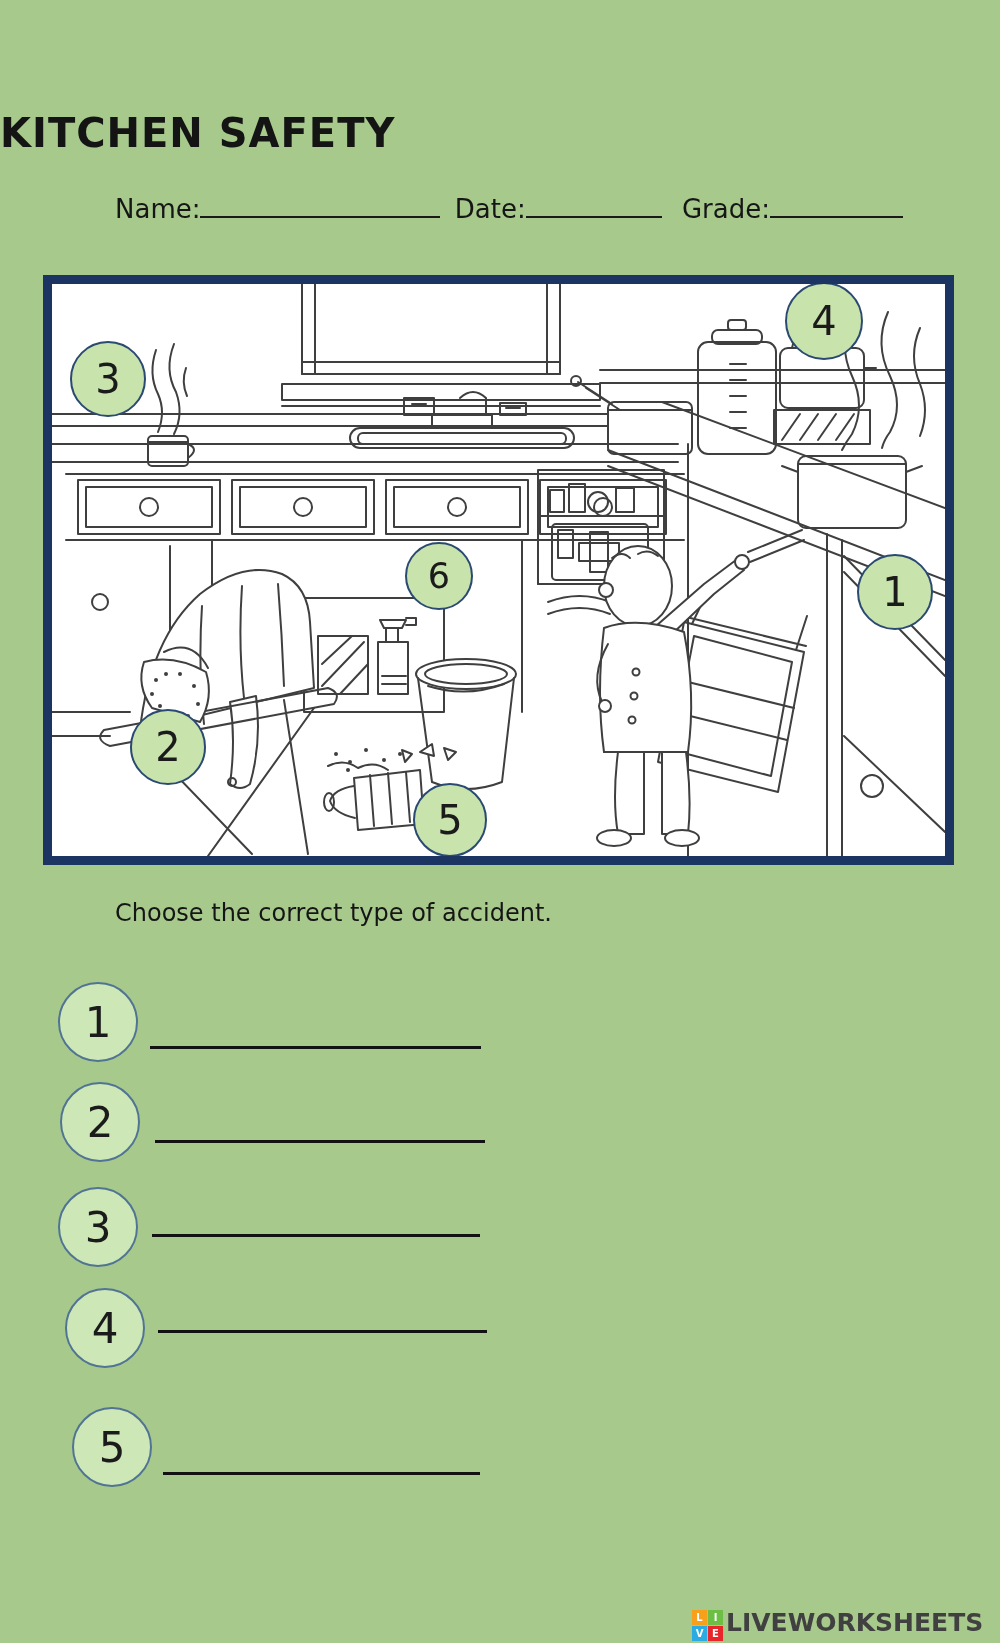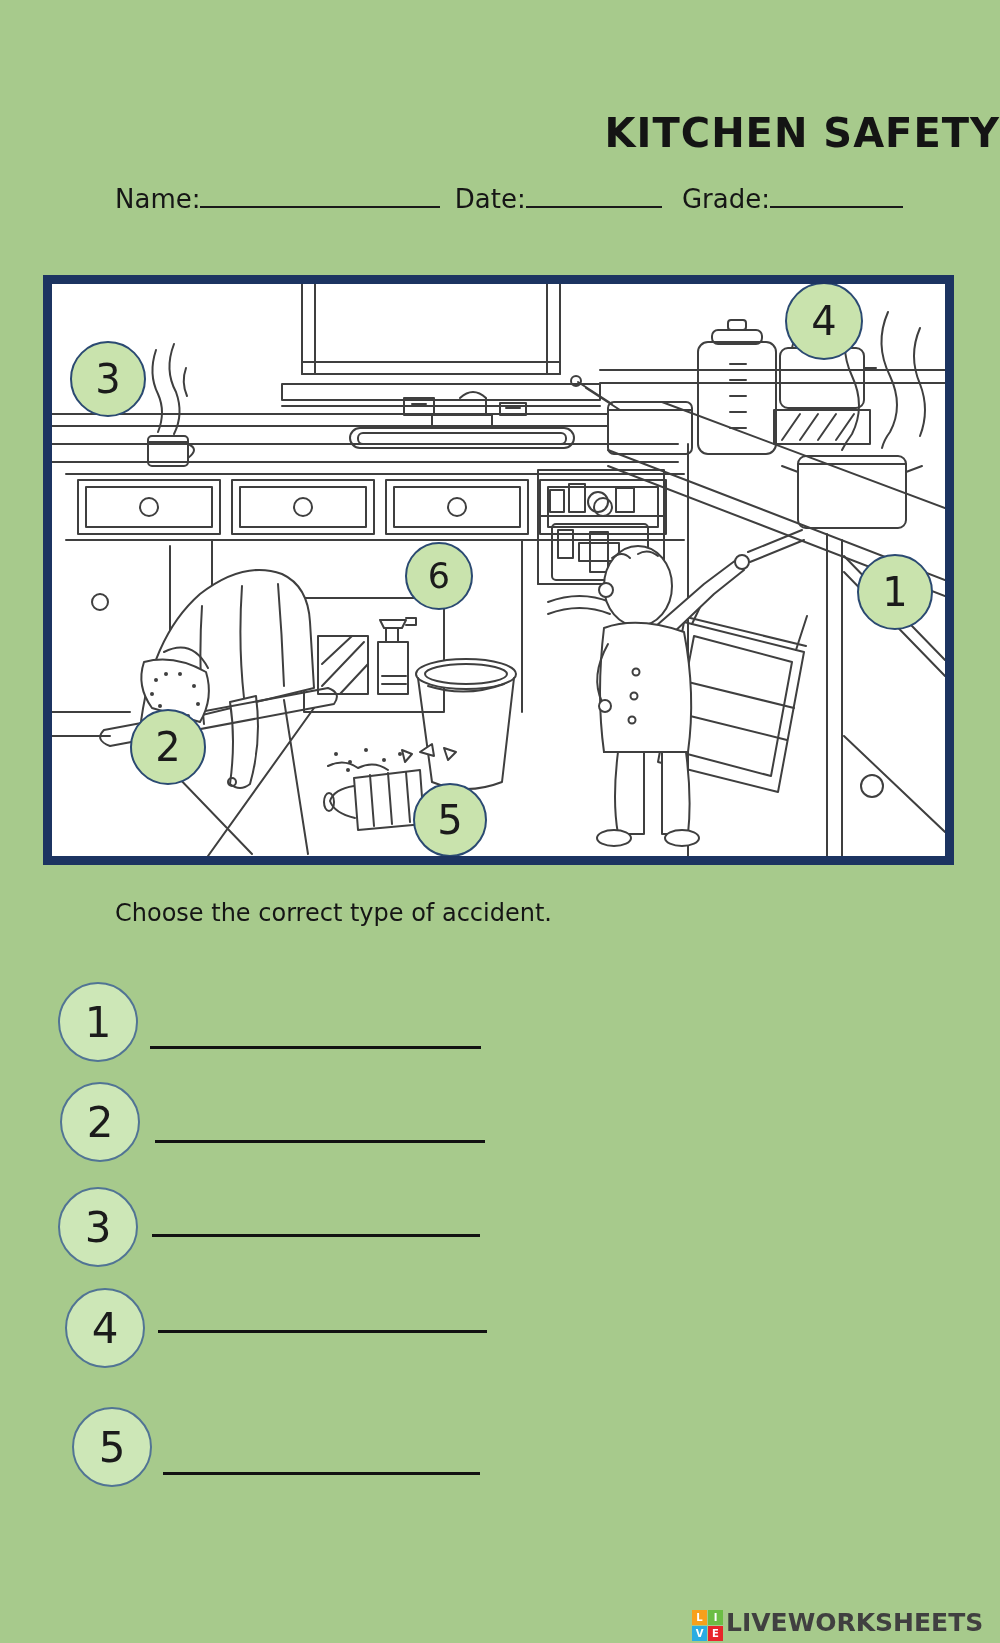--- a/index.html
+++ b/index.html
@@ -5,25 +5,25 @@
   html,body{margin:0;padding:0;}
   body{
     width:1000px;height:1643px;position:relative;
     background:#a7ca8c;
     font-family:"DejaVu Sans",sans-serif;
     color:#161616;
     overflow:hidden;
   }
   .title{
     position:absolute;left:0;top:110px;width:1000px;
-    text-align:right;font-size:40px;font-weight:bold;
+    text-align:left;font-size:40px;font-weight:bold;
     letter-spacing:1px;color:#141414;
   }
   .header-row{
-    position:absolute;left:115px;top:180px;font-size:26px;white-space:nowrap;
+    position:absolute;left:115px;top:190px;font-size:26px;white-space:nowrap;
   }
   .blank{
     display:inline-block;border-bottom:2.5px solid #1a1a1a;height:1em;vertical-align:baseline;
   }
   .blank.name{width:240px;}
   .blank.date{width:136px;margin-right:6px;}
   .blank.grade{width:133px;}
   .hdr-label{margin-left:6px;}
   .hdr-label:first-child{margin-left:0;}
 

